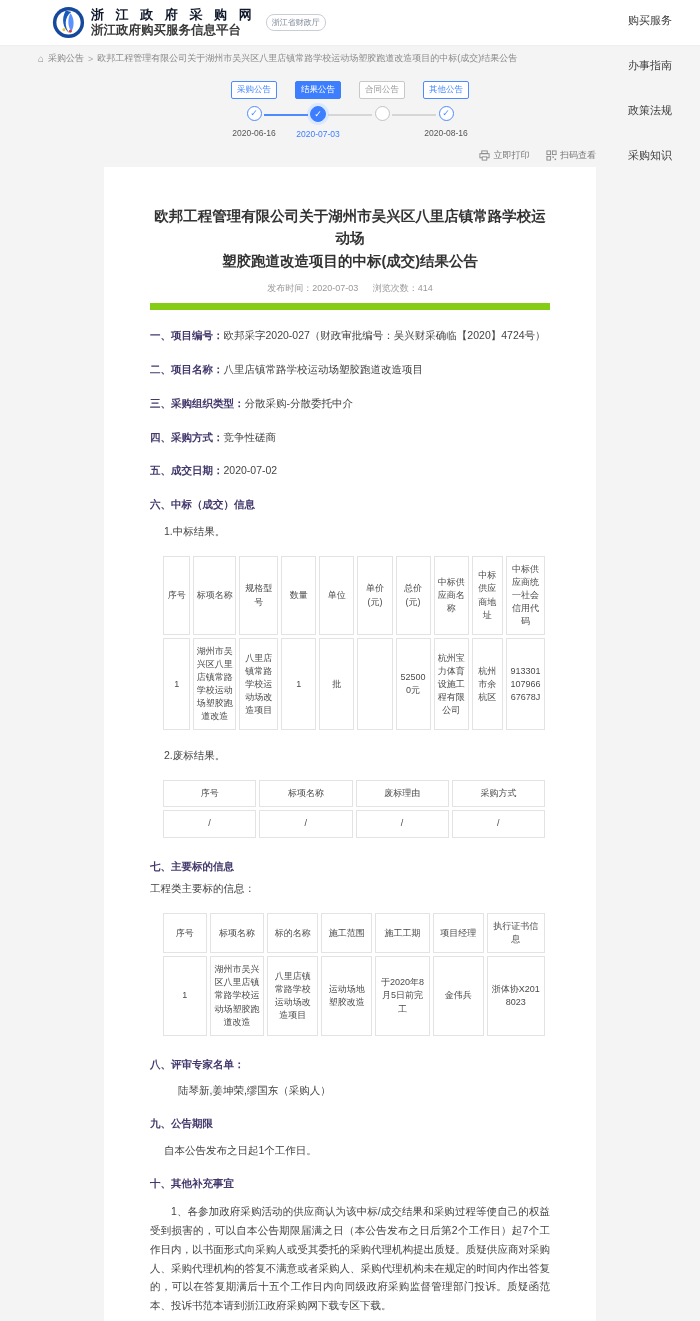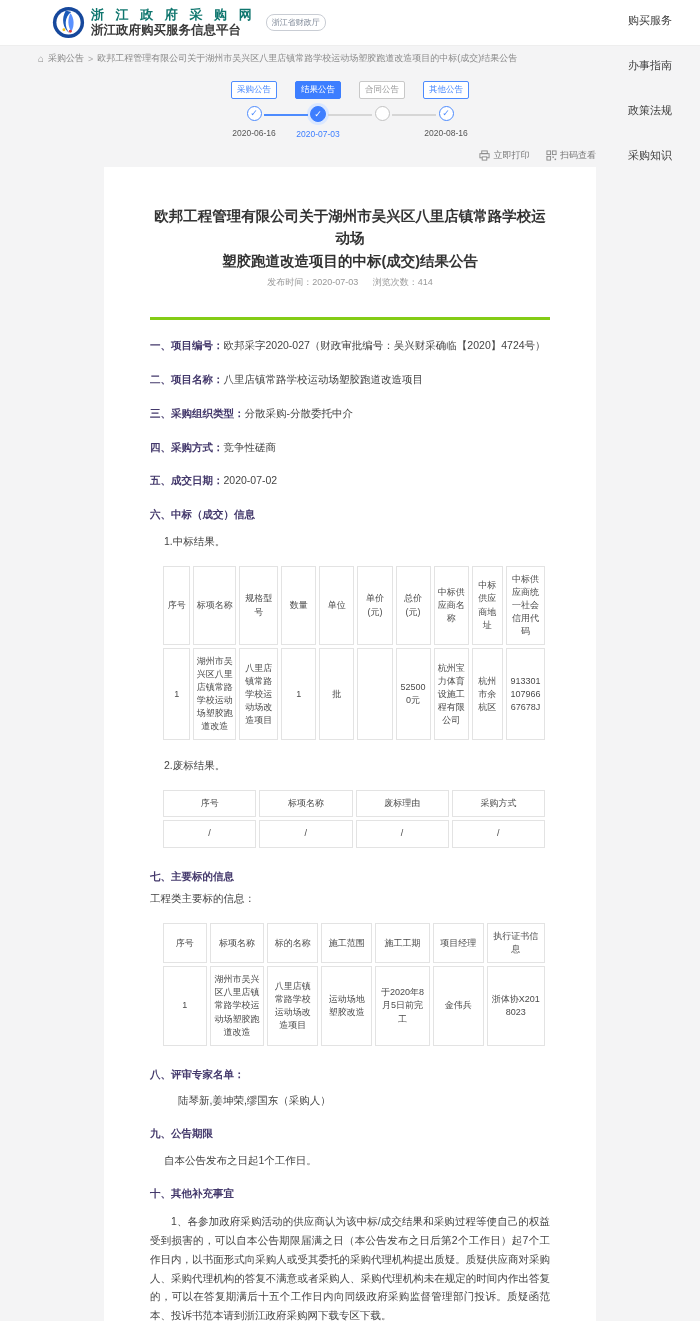--- a/index.html
+++ b/index.html
@@ -4,21 +4,21 @@
 <style>
   * { margin:0; padding:0; box-sizing:border-box; }
   html,body { width:700px; }
   body { height:1321px; overflow:hidden; background:#f4f4f5; font-family:"Liberation Sans","DejaVu Sans",sans-serif; color:#333; }
 
   
   .site-header { background:#fff; height:46px; display:flex; align-items:center; justify-content:space-between; padding:0 28px 0 52px; border-bottom:1px solid #eee; }
   .logo-wrap { display:flex; align-items:center; gap:6px; }
   .logo-emblem { width:33px; height:33px; flex:0 0 auto; }
   .logo-text { line-height:1.15; }
-  .logo-title { font-size:13px; font-weight:bold; color:#0f766e; letter-spacing:4px; white-space:nowrap; }
+  .logo-title { font-size:13px; font-weight:bold; color:#0f172a; letter-spacing:4px; white-space:nowrap; }
   .logo-sub { font-size:12.5px; font-weight:bold; color:#3a3a3a; white-space:nowrap; }
   .logo-badge { font-size:8px; color:#7d8796; border:1px solid #c9cdd4; border-radius:8px; padding:2px 5px; margin-left:4px; white-space:nowrap; align-self:center; }
   .nav { display:flex; gap:14px;flex-direction:column; }
   .nav-item { font-size:11px; color:#3c3c3c; cursor:pointer; position:relative; padding:6px 0 10px; white-space:nowrap; }
   .nav-item.active { color:#3d7eff; }
   .nav-item.active::after { content:""; position:absolute; left:-2px; right:-2px; bottom:0; height:2px; background:#3d7eff; }
 
   
   .breadcrumb { padding:6px 0 4px 38px; font-size:9px; color:#8a8a8a; display:flex; align-items:center; gap:4px; }
   .crumb-home { font-size:10px; color:#8a8a8a; }
@@ -42,21 +42,21 @@
   .tl-line.blue { background:#4d8bfe; }
 
   
   .tools-row { width:492px; margin:10px auto 4px; text-align:right; font-size:9px; color:#777; }
   .tool-btn { display:inline-flex; align-items:center; gap:3px; margin-left:14px; cursor:pointer; }
   .tool-btn svg { display:block; }
 
   
   .card { width:492px; margin:0 auto; background:#fff; padding:38px 46px 60px; min-height:1100px; }
   .doc-title { text-align:center; font-size:14.5px; font-weight:bold; color:#333; line-height:1.55; }
-  .doc-meta { text-align:center; font-size:9px; color:#999; margin-top:4px; padding-bottom:28px; border-bottom:3px solid #84cc16; }
+  .doc-meta { text-align:center; font-size:9px; color:#999; margin-top:10px; padding-bottom:8px; border-bottom:7px solid #84cc16; }
   .doc-meta span { margin:0 6px; }
 
   .sec { margin-top:18px; font-size:10.5px; line-height:1.5; }
   .sec-h { font-weight:bold; color:#43386b; display:inline; }
   .sec-t { color:#444; display:inline; }
   .sub-line { margin:12px 0 0 14px; font-size:10.5px; color:#444; }
   .intro-line { margin-top:8px; font-size:10.5px; color:#444; }
 
   table.grid { border-collapse:separate; border-spacing:3px; margin:14px 0 0 10px; width:97%; }
   table.grid td, table.grid th { border:1px solid #e3e3e3; background:#fff; font-size:9px; color:#4a4a4a; text-align:center; vertical-align:middle; padding:6px 2px; font-weight:normal; word-break:break-all; line-height:1.45; }

